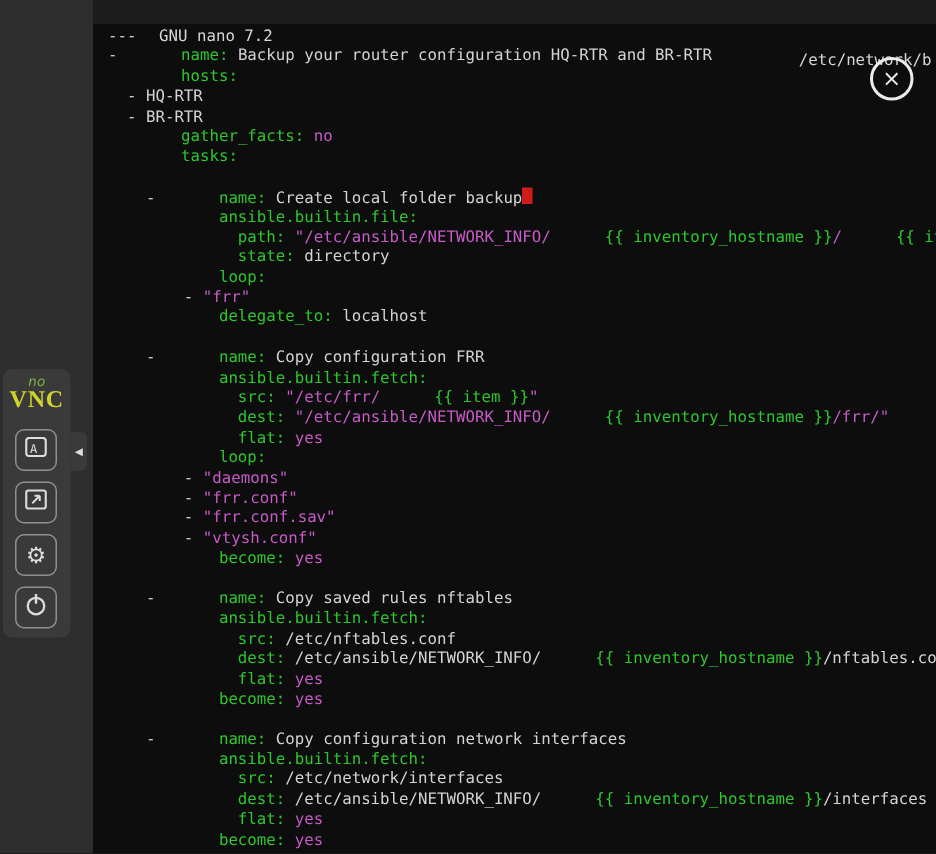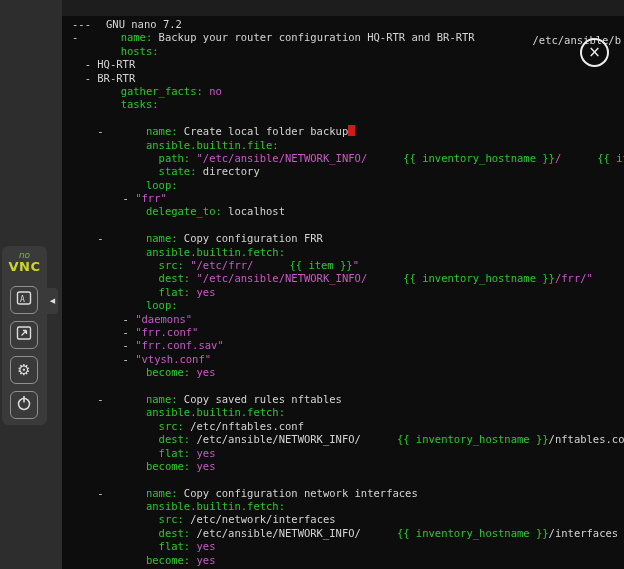--- a/index.html
+++ b/index.html
@@ -48,22 +48,22 @@
   }
 
   
   .control-bar {
     position:absolute; left:2px; top:246px; width:45px; height:179px;
     background:var(--bar-bg,#3a3a3a); border-radius:6px;
   }
   .logo { text-align:center; padding-top:4px; line-height:11px;
           font-family:"DejaVu Sans", sans-serif; }
   .logo .no  { display:block; color:#7ab648; font-size:9px; font-style:italic; }
-  .logo .vnc { display:block; color:#cfd42c; font-size:13px; font-weight:bold;
-               letter-spacing:0.5px; }
+  .logo .vnc { display:block; color:#cfd42c; font-size:16px; font-weight:bold;
+               letter-spacing:0.5px;font-family:Liberation Serif, serif; }
   .ctl-btn {
     position:absolute; left:8px; width:28px; height:28px;
     border:1px solid #909090; border-radius:6px;
     display:flex; align-items:center; justify-content:center;
     color:#ddd; cursor:pointer; background:transparent;
   }
   .ctl-btn.b1 { top:40px; }
   .ctl-btn.b2 { top:75px; }
   .ctl-btn.b3 { top:110px; font-family:"DejaVu Sans", sans-serif; font-size:15px; }
   .ctl-btn.b4 { top:145px; }
@@ -74,21 +74,21 @@
     color:#ddd; font-size:7px; font-family:"DejaVu Sans", sans-serif;
     display:flex; align-items:center; justify-content:center; cursor:pointer;
   }
 </style>
 </head>
 <body>
 
 <div class="terminal">
   <div class="titlebar">
     <span class="app">GNU nano 7.2</span>
-    <span class="file">/etc/ansible/b</span>
+    <span class="file">/etc/network/b</span>
   </div>
   <div class="editor-lines"><div class="line"><span class="seg-d">---</span></div><div class="line"><span class="seg-d">- </span><span class="seg-k">name:</span><span class="seg-d"> Backup your router configuration HQ-RTR and BR-RTR</span></div><div class="line"><span class="seg-d">  </span><span class="seg-k">hosts:</span></div><div class="line"><span class="seg-d">  - HQ-RTR</span></div><div class="line"><span class="seg-d">  - BR-RTR</span></div><div class="line"><span class="seg-d">  </span><span class="seg-k">gather_facts:</span><span class="seg-d"> </span><span class="seg-s">no</span></div><div class="line"><span class="seg-d">  </span><span class="seg-k">tasks:</span></div><div class="line">&nbsp;</div><div class="line"><span class="seg-d">    - </span><span class="seg-k">name:</span><span class="seg-d"> Create local folder backup</span><span class="cursor-block"></span></div><div class="line"><span class="seg-d">      </span><span class="seg-k">ansible.builtin.file:</span></div><div class="line"><span class="seg-d">        </span><span class="seg-k">path:</span><span class="seg-d"> </span><span class="seg-s">"/etc/ansible/NETWORK_INFO/</span><span class="seg-k">{{ inventory_hostname }}</span><span class="seg-s">/</span><span class="seg-k">{{ item }}</span><span class="seg-s">"</span></div><div class="line"><span class="seg-d">        </span><span class="seg-k">state:</span><span class="seg-d"> directory</span></div><div class="line"><span class="seg-d">      </span><span class="seg-k">loop:</span></div><div class="line"><span class="seg-d">        - </span><span class="seg-s">"frr"</span></div><div class="line"><span class="seg-d">      </span><span class="seg-k">delegate_to:</span><span class="seg-d"> localhost</span></div><div class="line">&nbsp;</div><div class="line"><span class="seg-d">    - </span><span class="seg-k">name:</span><span class="seg-d"> Copy configuration FRR</span></div><div class="line"><span class="seg-d">      </span><span class="seg-k">ansible.builtin.fetch:</span></div><div class="line"><span class="seg-d">        </span><span class="seg-k">src:</span><span class="seg-d"> </span><span class="seg-s">"/etc/frr/</span><span class="seg-k">{{ item }}</span><span class="seg-s">"</span></div><div class="line"><span class="seg-d">        </span><span class="seg-k">dest:</span><span class="seg-d"> </span><span class="seg-s">"/etc/ansible/NETWORK_INFO/</span><span class="seg-k">{{ inventory_hostname }}</span><span class="seg-s">/frr/"</span></div><div class="line"><span class="seg-d">        </span><span class="seg-k">flat:</span><span class="seg-d"> </span><span class="seg-s">yes</span></div><div class="line"><span class="seg-d">      </span><span class="seg-k">loop:</span></div><div class="line"><span class="seg-d">        - </span><span class="seg-s">"daemons"</span></div><div class="line"><span class="seg-d">        - </span><span class="seg-s">"frr.conf"</span></div><div class="line"><span class="seg-d">        - </span><span class="seg-s">"frr.conf.sav"</span></div><div class="line"><span class="seg-d">        - </span><span class="seg-s">"vtysh.conf"</span></div><div class="line"><span class="seg-d">      </span><span class="seg-k">become:</span><span class="seg-d"> </span><span class="seg-s">yes</span></div><div class="line">&nbsp;</div><div class="line"><span class="seg-d">    - </span><span class="seg-k">name:</span><span class="seg-d"> Copy saved rules nftables</span></div><div class="line"><span class="seg-d">      </span><span class="seg-k">ansible.builtin.fetch:</span></div><div class="line"><span class="seg-d">        </span><span class="seg-k">src:</span><span class="seg-d"> /etc/nftables.conf</span></div><div class="line"><span class="seg-d">        </span><span class="seg-k">dest:</span><span class="seg-d"> /etc/ansible/NETWORK_INFO/</span><span class="seg-k">{{ inventory_hostname }}</span><span class="seg-d">/nftables.conf</span></div><div class="line"><span class="seg-d">        </span><span class="seg-k">flat:</span><span class="seg-d"> </span><span class="seg-s">yes</span></div><div class="line"><span class="seg-d">      </span><span class="seg-k">become:</span><span class="seg-d"> </span><span class="seg-s">yes</span></div><div class="line">&nbsp;</div><div class="line"><span class="seg-d">    - </span><span class="seg-k">name:</span><span class="seg-d"> Copy configuration network interfaces</span></div><div class="line"><span class="seg-d">      </span><span class="seg-k">ansible.builtin.fetch:</span></div><div class="line"><span class="seg-d">        </span><span class="seg-k">src:</span><span class="seg-d"> /etc/network/interfaces</span></div><div class="line"><span class="seg-d">        </span><span class="seg-k">dest:</span><span class="seg-d"> /etc/ansible/NETWORK_INFO/</span><span class="seg-k">{{ inventory_hostname }}</span><span class="seg-d">/interfaces</span></div><div class="line"><span class="seg-d">        </span><span class="seg-k">flat:</span><span class="seg-d"> </span><span class="seg-s">yes</span></div><div class="line"><span class="seg-d">      </span><span class="seg-k">become:</span><span class="seg-d"> </span><span class="seg-s">yes</span></div></div>
 </div>
 
 <div class="close-btn">
   <span>×</span>
 </div>
 
 <div class="control-bar">
   <div class="logo">

